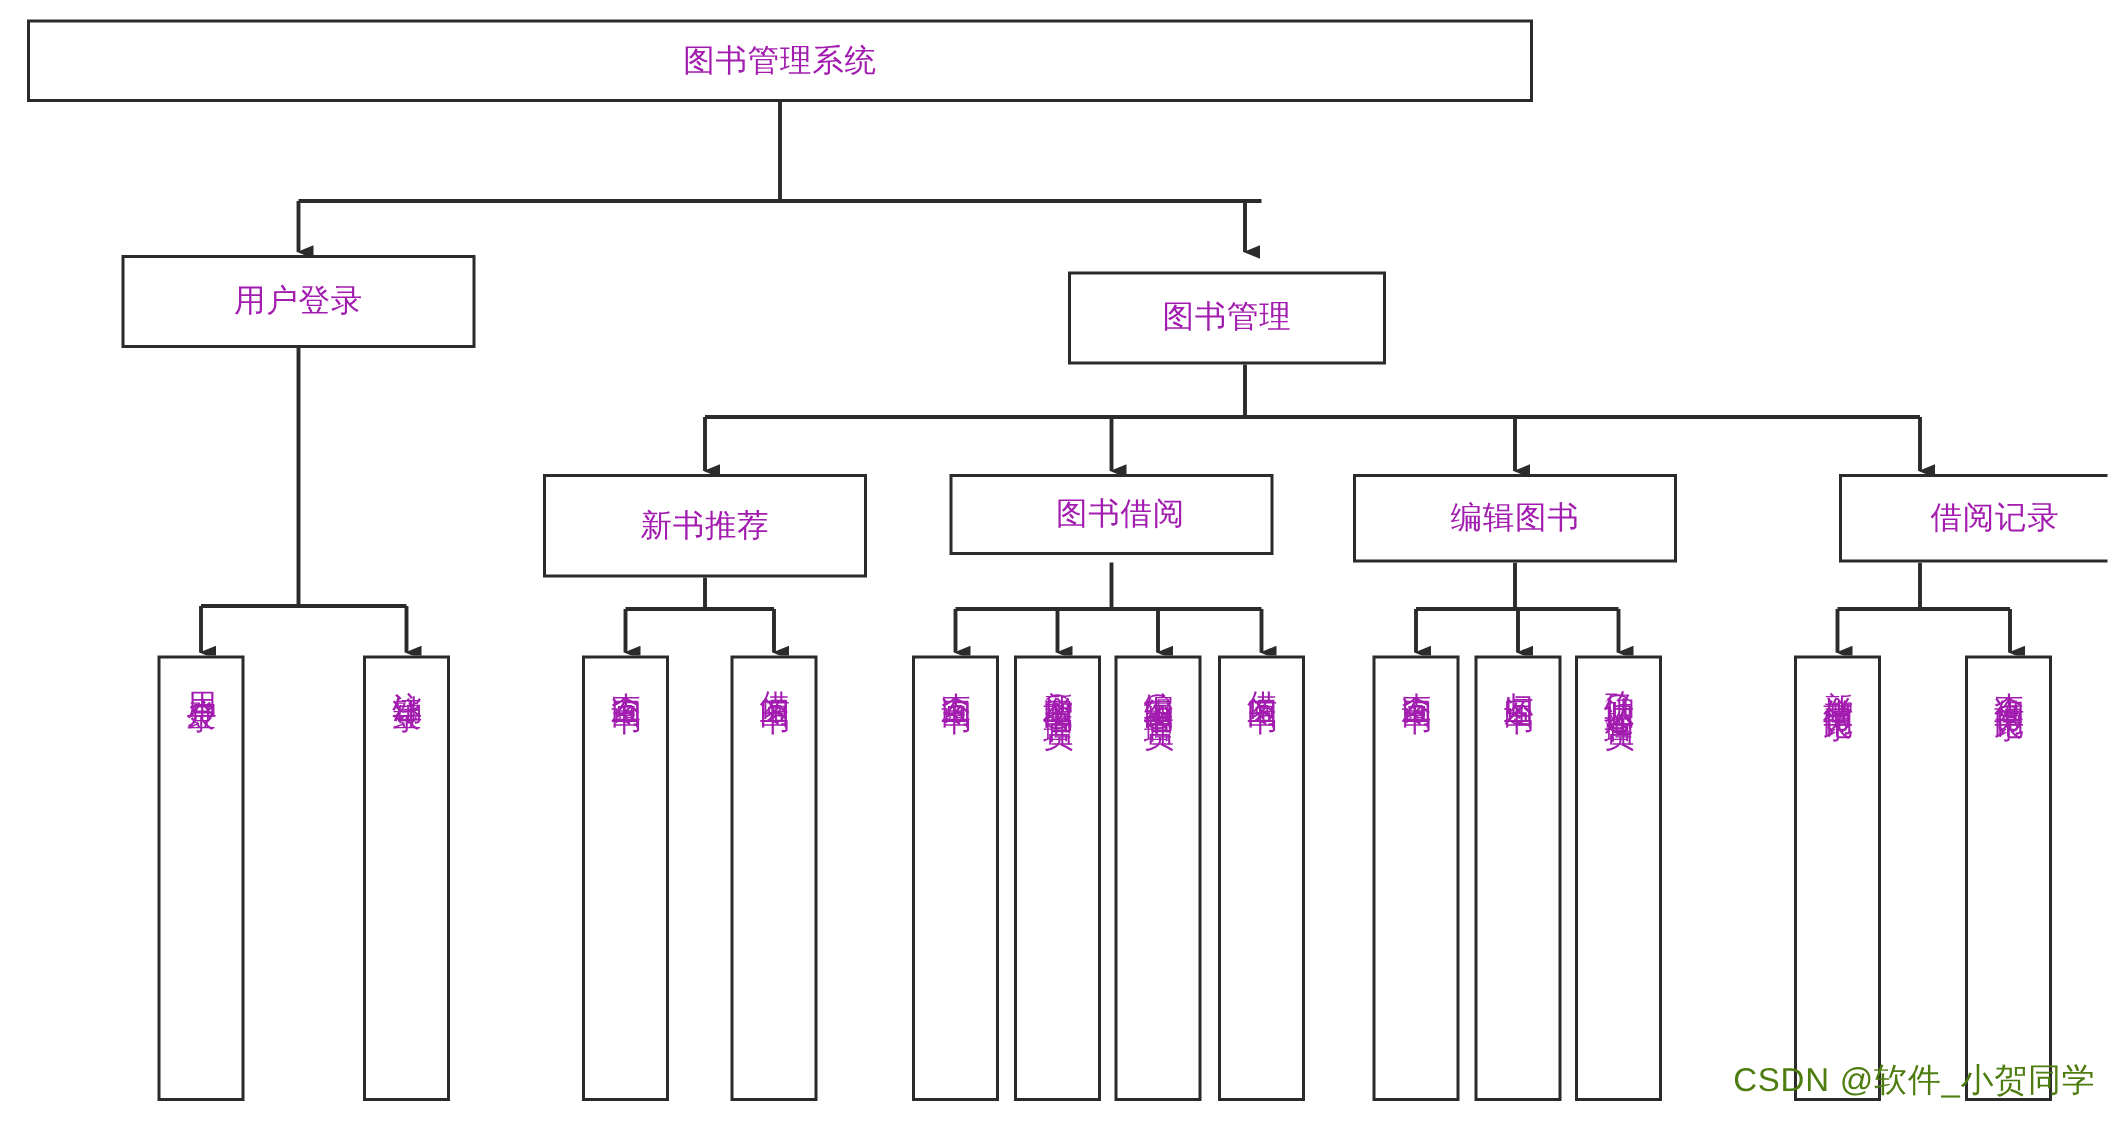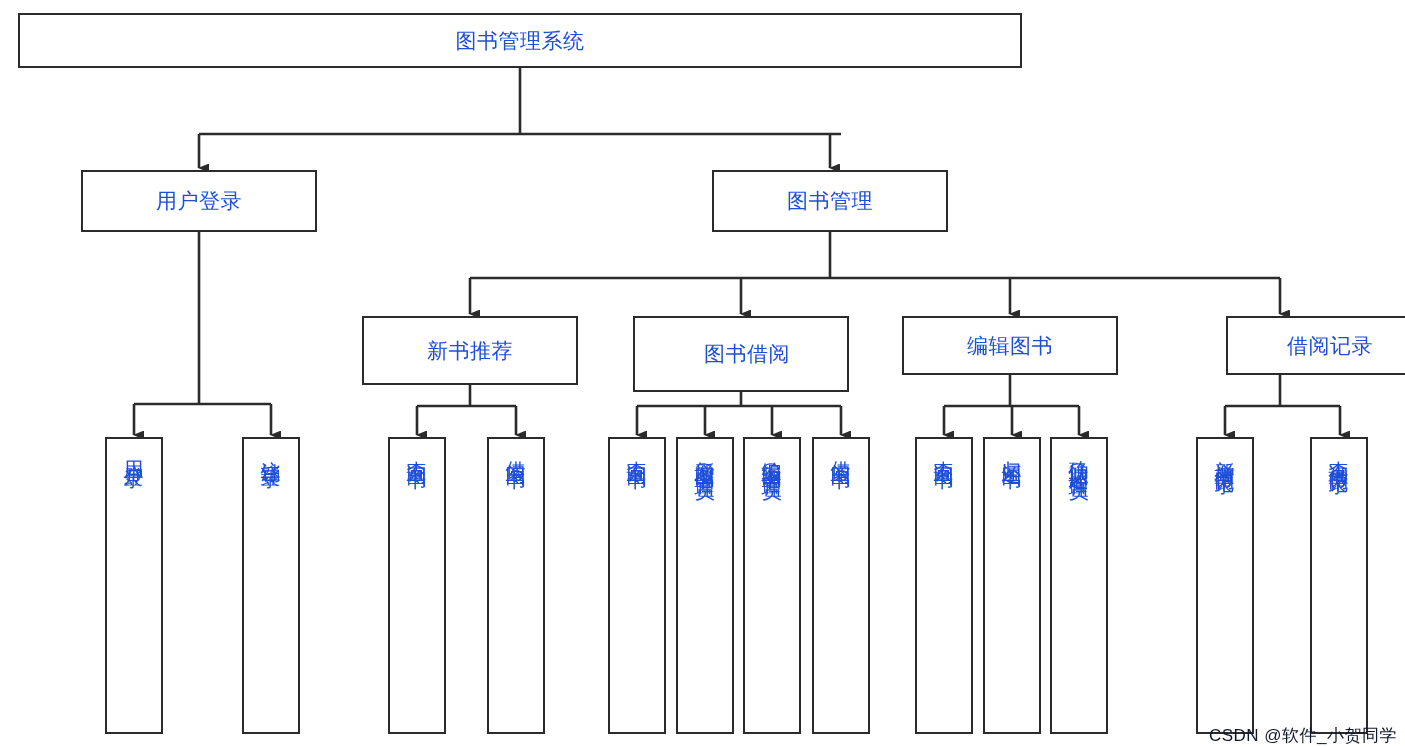--- a/index.html
+++ b/index.html
@@ -34,40 +34,40 @@
     display: flex;
     align-items: center;
     justify-content: center;
     color: #1a1a1a;
   }
   .node-label {
     font-size: 21px;
     line-height: 1.12;
     letter-spacing: 0.5px;
     white-space: nowrap;
-    color: #1d4ed8;
+    color: #a21caf;
   }
   .node-box.leaf {
     align-items: flex-start;
     padding-top: 6px;
   }
   .leaf .node-label {
     writing-mode: vertical-rl;
     text-orientation: upright;
     font-size: 20px;
     letter-spacing: 3px;
     line-height: 1.0;
     white-space: nowrap;
   }
   .watermark {
     position: absolute;
     right: 8px;
-    bottom: 0;
-    font-size: 17px;
-    color: #0f172a;
+    bottom: 12px;
+    font-size: 22px;
+    color: #4d7c0f;
     letter-spacing: 0.5px;
     white-space: nowrap;
     pointer-events: none;
   }
 </style>
 </head>
 <body>
 
 <div id="diagram-root">
 
@@ -133,28 +133,28 @@
     </g>
   </svg>
 
   <div class="node-box root" style="left:18px; top:13px; width:1004px; height:55px;">
     <span class="node-label">图书管理系统</span>
   </div>
 
   <div class="node-box" style="left:81px; top:170px; width:236px; height:62px;">
     <span class="node-label">用户登录</span>
   </div>
-  <div class="node-box" style="left:712px; top:170px; width:236px; height:62px;">
+  <div class="node-box" style="left:712px; top:181px; width:212px; height:62px;">
     <span class="node-label">图书管理</span>
   </div>
 
   <div class="node-box" style="left:362px; top:316px; width:216px; height:69px;">
     <span class="node-label">新书推荐</span>
   </div>
-  <div class="node-box" style="left:633px; top:316px; width:216px; height:76px;padding-left:12px;">
+  <div class="node-box" style="left:633px; top:316px; width:216px; height:54px;padding-left:12px;">
     <span class="node-label">图书借阅</span>
   </div>
   <div class="node-box" style="left:902px; top:316px; width:216px; height:59px;">
     <span class="node-label">编辑图书</span>
   </div>
   <div class="node-box" style="left:1226px; top:316px; width:208px; height:59px;">
     <span class="node-label">借阅记录</span>
   </div>
 
   <div class="node-box leaf" style="left:105px; top:437px; width:58px; height:297px;">

